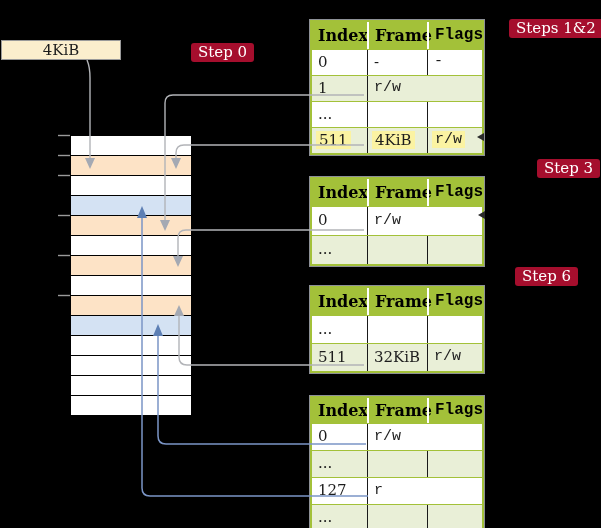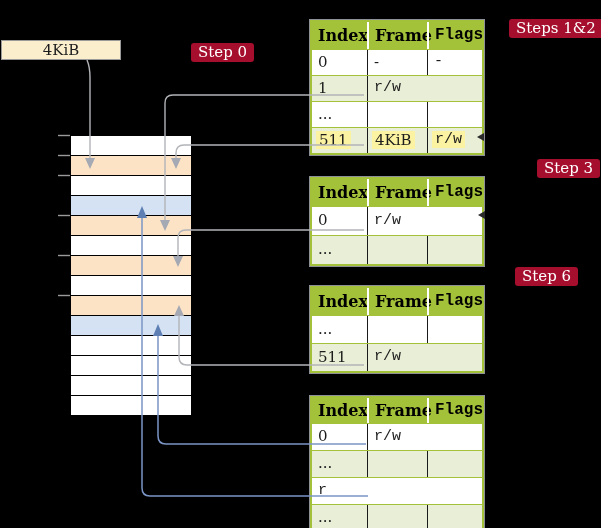--- a/index.html
+++ b/index.html
@@ -139,40 +139,42 @@
       <div class="th col-frame">Frame</div>
       <div class="th col-flags">Flags</div>
     </div>
     <div class="trow">
       <div class="td col-index">...</div>
       <div class="td col-frame"></div>
       <div class="td col-flags"></div>
     </div>
     <div class="trow alt">
       <div class="td col-index">511</div>
+      <div class="td col-frame">32KiB</div>
       <div class="td col-flags">r/w</div>
     </div>
   </div>
 
   <div class="ptable t4" style="top:396px;">
     <div class="thead">
       <div class="th col-index">Index</div>
       <div class="th col-frame">Frame</div>
       <div class="th col-flags">Flags</div>
     </div>
     <div class="trow">
       <div class="td col-index">0</div>
       <div class="td col-flags">r/w</div>
     </div>
     <div class="trow alt">
       <div class="td col-index">...</div>
       <div class="td col-frame"></div>
       <div class="td col-flags"></div>
     </div>
     <div class="trow">
+      <div class="td col-index">127</div>
       <div class="td col-flags">r</div>
     </div>
     <div class="trow alt">
       <div class="td col-index">...</div>
       <div class="td col-frame"></div>
       <div class="td col-flags"></div>
     </div>
   </div>
 
   <svg class="overlay" width="601" height="528" viewBox="0 0 601 528">

